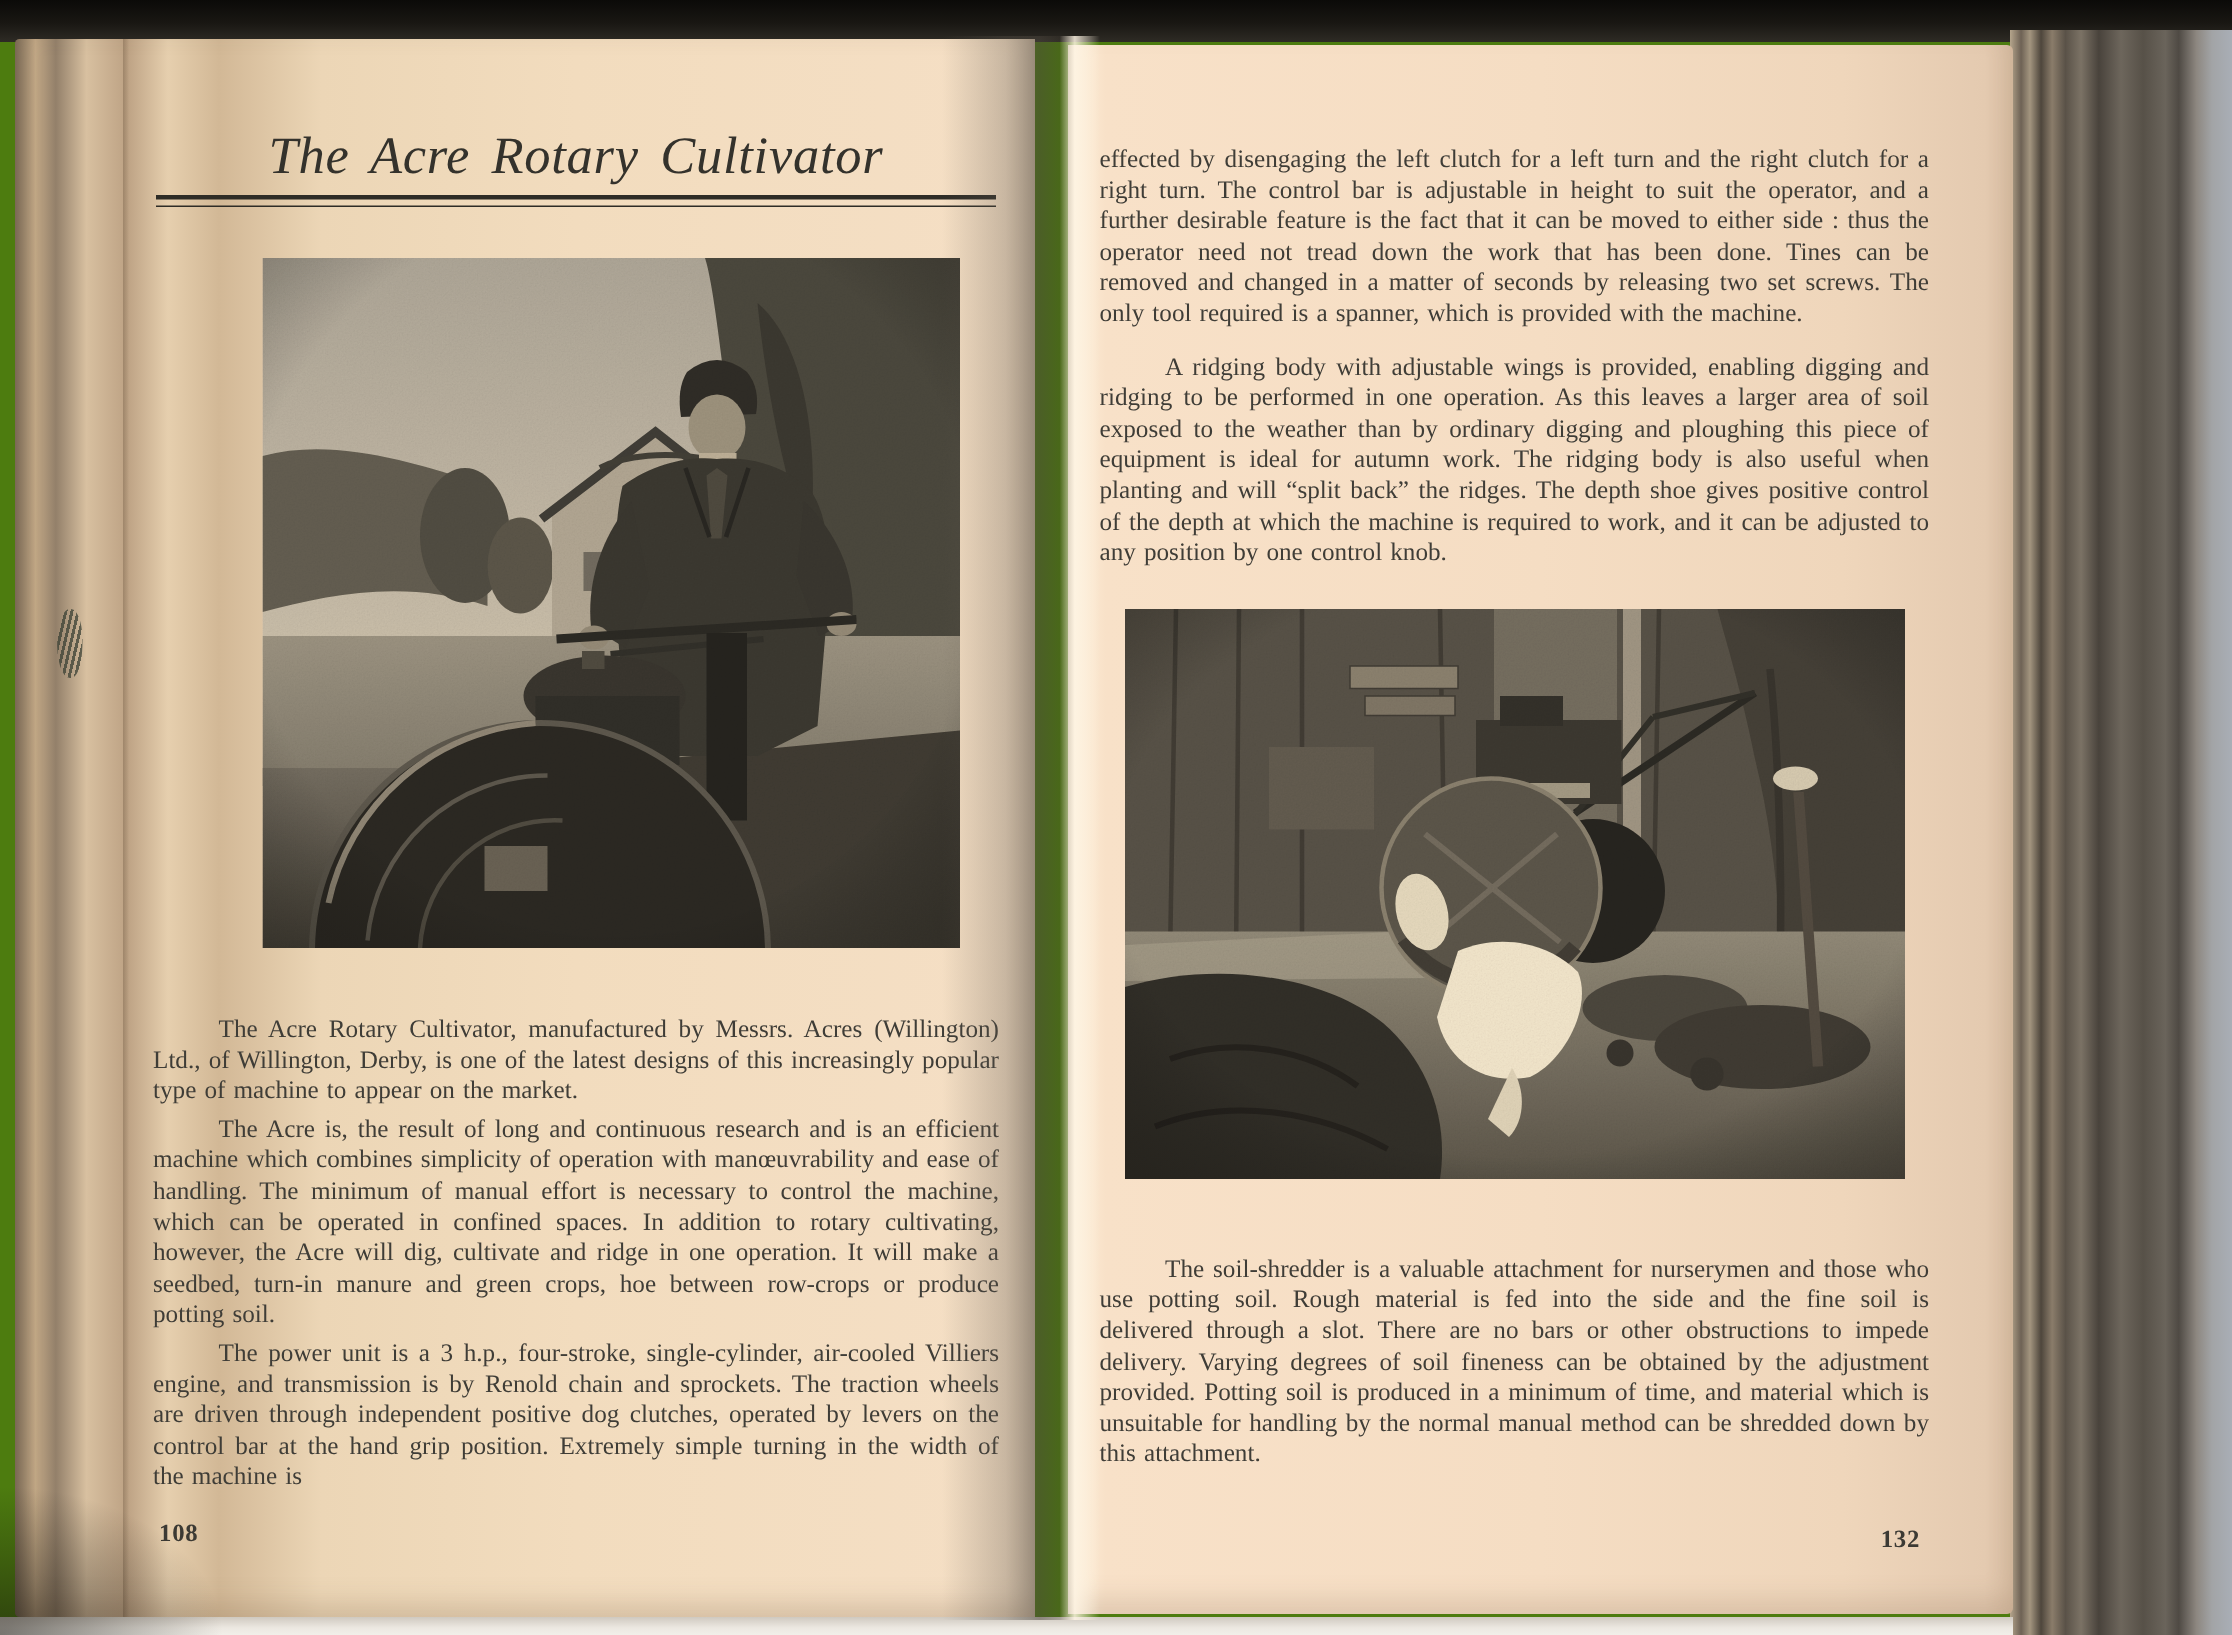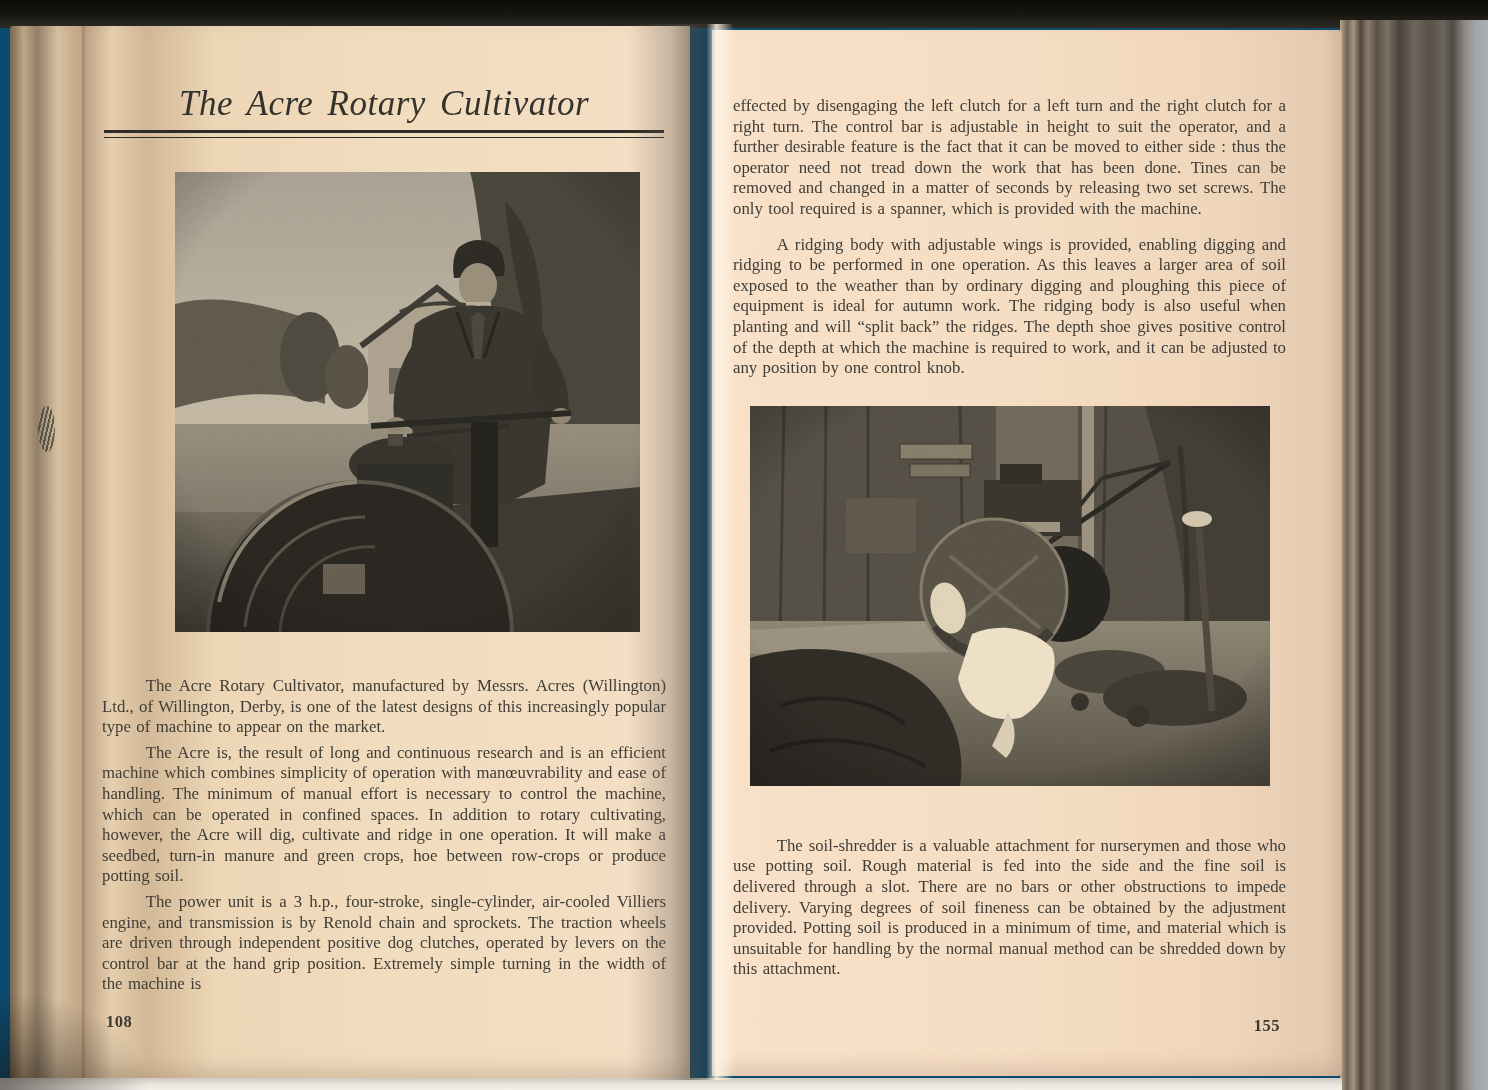--- a/index.html
+++ b/index.html
@@ -1,16 +1,16 @@
 <!DOCTYPE html>
 <html><head>
 <meta charset="utf-8">
 <style>
   html,body{margin:0;padding:0;background:#17150f;}
-  .scan{position:relative;width:1488px;height:1090px;background:#0c4a6e;overflow:hidden;
+  .scan{position:relative;width:1488px;height:1090px;background:#4d7c0f;overflow:hidden;
         font-family:"Liberation Serif",serif;}
 
   
   .right-stack{position:absolute;left:1340px;top:20px;width:148px;height:1070px;
     background:linear-gradient(90deg,
       #b5a58c 0%, #6e6255 5%, #a3957f 9%, #4e463c 14%, #8a7c6a 19%, #5a5248 25%,
       #7b7265 32%, #49433c 40%, #6d665c 50%, #575148 60%, #6a645b 70%, #4f4a44 76%,
       #8d8780 84%, #a2a4a6 91%, #a9aeb6 100%);}
   .top-edge{position:absolute;left:0;top:0;width:1488px;height:28px;
     background:linear-gradient(180deg,#0b0a08 0%,#191713 55%,#2e2b25 100%);}
@@ -226,20 +226,20 @@
 
           <path d="M449,122 L462,305" stroke="#4e463c" stroke-width="7" fill="none"></path>
           <ellipse cx="447" cy="113" rx="15" ry="8" fill="#cfc6b2"></ellipse>
           <rect width="520" height="380" fill="url(#vig2)"></rect>
           <rect width="520" height="380" filter="url(#grain2)" style="mix-blend-mode:multiply" opacity="0.55"></rect>
         </svg>
       </figure>
 
       <p class="indent" style="margin-top:50px">The soil-shredder is a valuable attachment for nurserymen and those who use potting soil. Rough material is fed into the side and the fine soil is delivered through a slot. There are no bars or other obstructions to impede delivery. Varying degrees of soil fineness can be obtained by the adjustment provided. Potting soil is produced in a minimum of time, and material which is unsuitable for handling by the normal manual method can be shredded down by this attachment.</p>
 
-      <div class="page-num num-right">155</div>
+      <div class="page-num num-right">132</div>
     </div>
   </div>
 
   <div class="gutter"></div>
   <div class="corner-shadow"></div>
 
 </div>
 
 </body></html>

